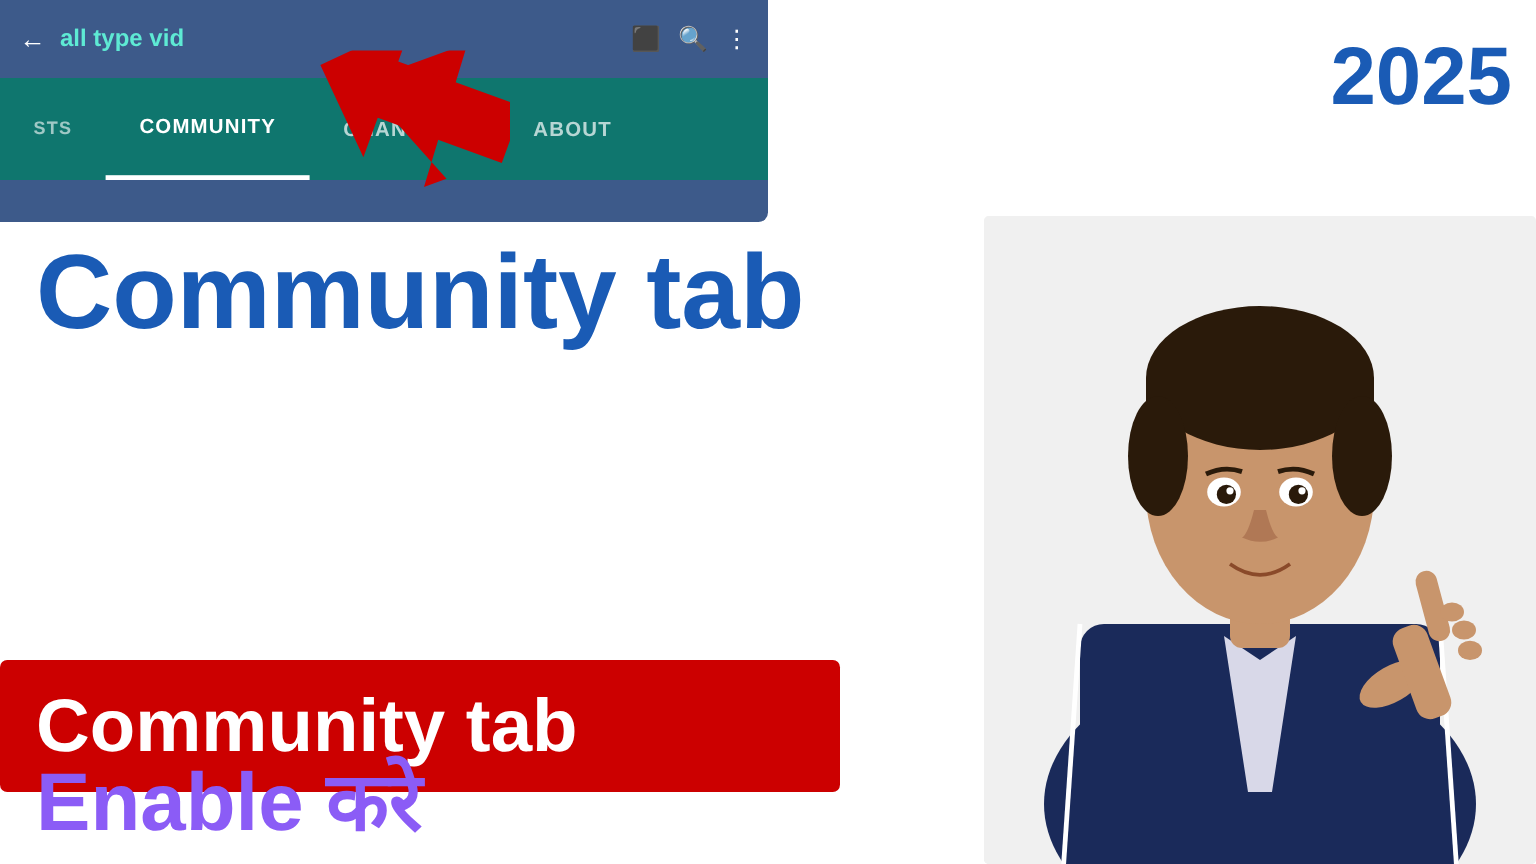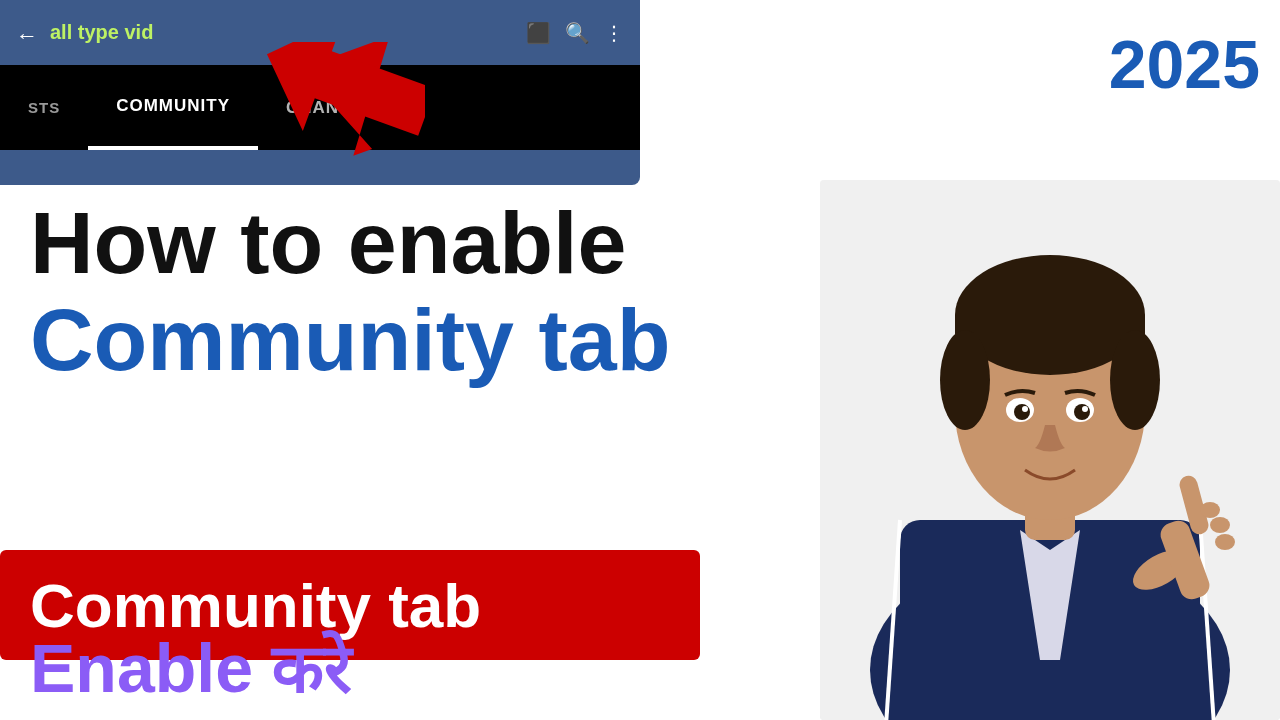--- a/index.html
+++ b/index.html
@@ -50,35 +50,35 @@
       gap: 12px;
     }
 
     .phone-bar-back {
       color: white;
       font-size: 22px;
       font-weight: bold;
     }
 
     .phone-bar-title {
-      color: #bef264;
+      color: #5eead4;
       font-size: 20px;
       font-weight: bold;
       flex: 1;
     }
 
     .phone-bar-icons {
       display: flex;
       gap: 14px;
       color: white;
       font-size: 20px;
     }
 
     .phone-tabs {
-      background: #000000;
+      background: #0f766e;
       height: 85px;
       display: flex;
       align-items: center;
       padding: 0 0;
       position: relative;
     }
 
     .phone-tab {
       color: rgba(255,255,255,0.7);
       font-size: 17px;
@@ -234,32 +234,34 @@
       <div class="phone-tabs">
         <div class="phone-tab sts">
           <span>STS</span>
         </div>
         <div class="phone-tab active">
           <span>COMMUNITY</span>
         </div>
         <div class="phone-tab">
           <span>CHANNELS</span>
         </div>
+        <div class="phone-tab">
+          <span>ABOUT</span>
+        </div>
       </div>
     </div>
 
     <div class="arrow-decoration">
       <svg width="170" height="120" viewBox="0 0 170 120">
         <polygon points="155,10 80,110 100,110 60,10" fill="#cc0000" transform="rotate(-20, 100, 60)"></polygon>
         <polygon points="0,60 60,0 60,35 170,35 170,85 60,85 60,120" fill="#cc0000" transform="rotate(20, 85, 60) translate(0, -20)"></polygon>
       </svg>
     </div>
 
     <div class="main-heading">
-      <span class="heading-line1">How to enable</span>
       <span class="heading-line2">Community tab</span>
     </div>
 
     <div class="bottom-banner">
       <span class="banner-text">Community tab</span>
     </div>
 
     <div style="position:absolute; bottom: 8px; left: 30px;">
       <span style="color:#8b5cf6; font-size:68px; font-weight:900; font-family:'Arial Black',Arial,sans-serif;">Enable करे</span>
     </div>

